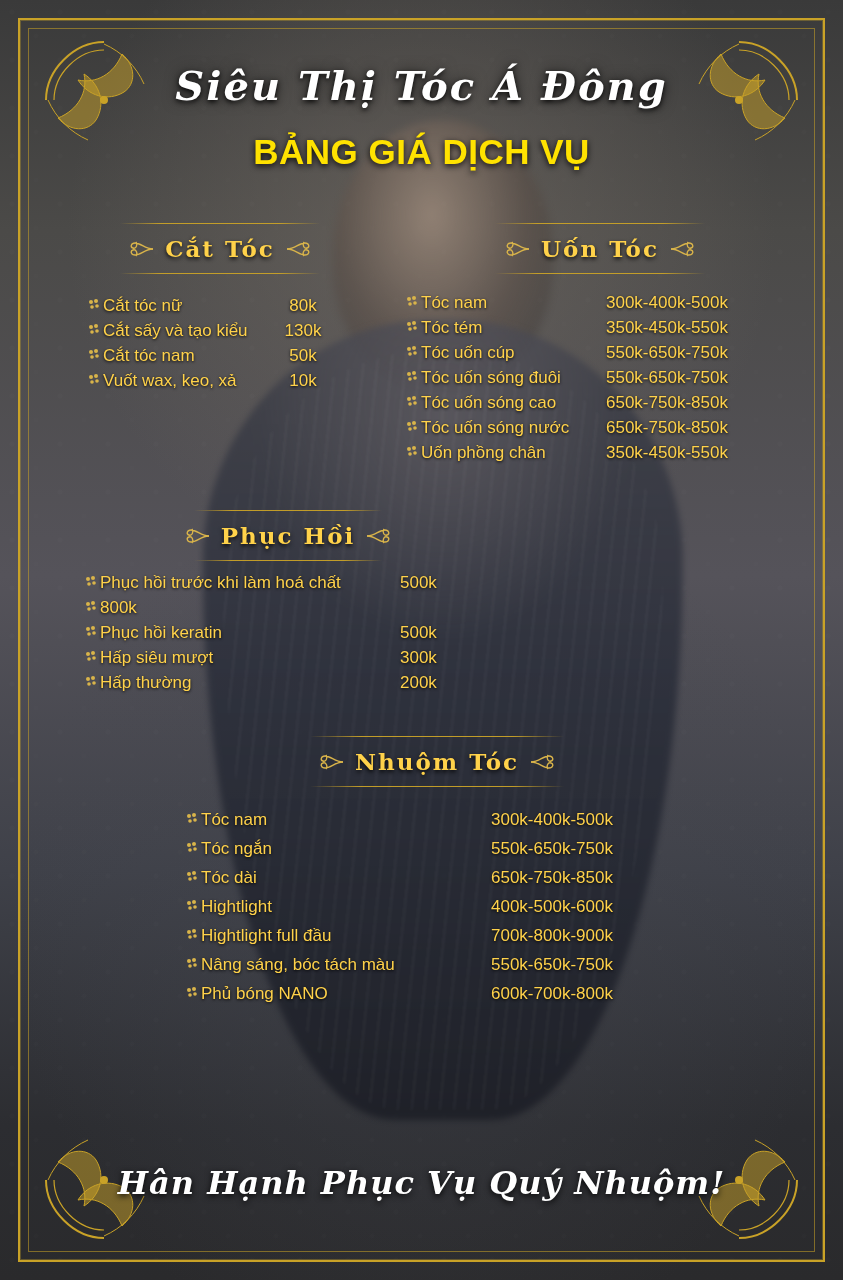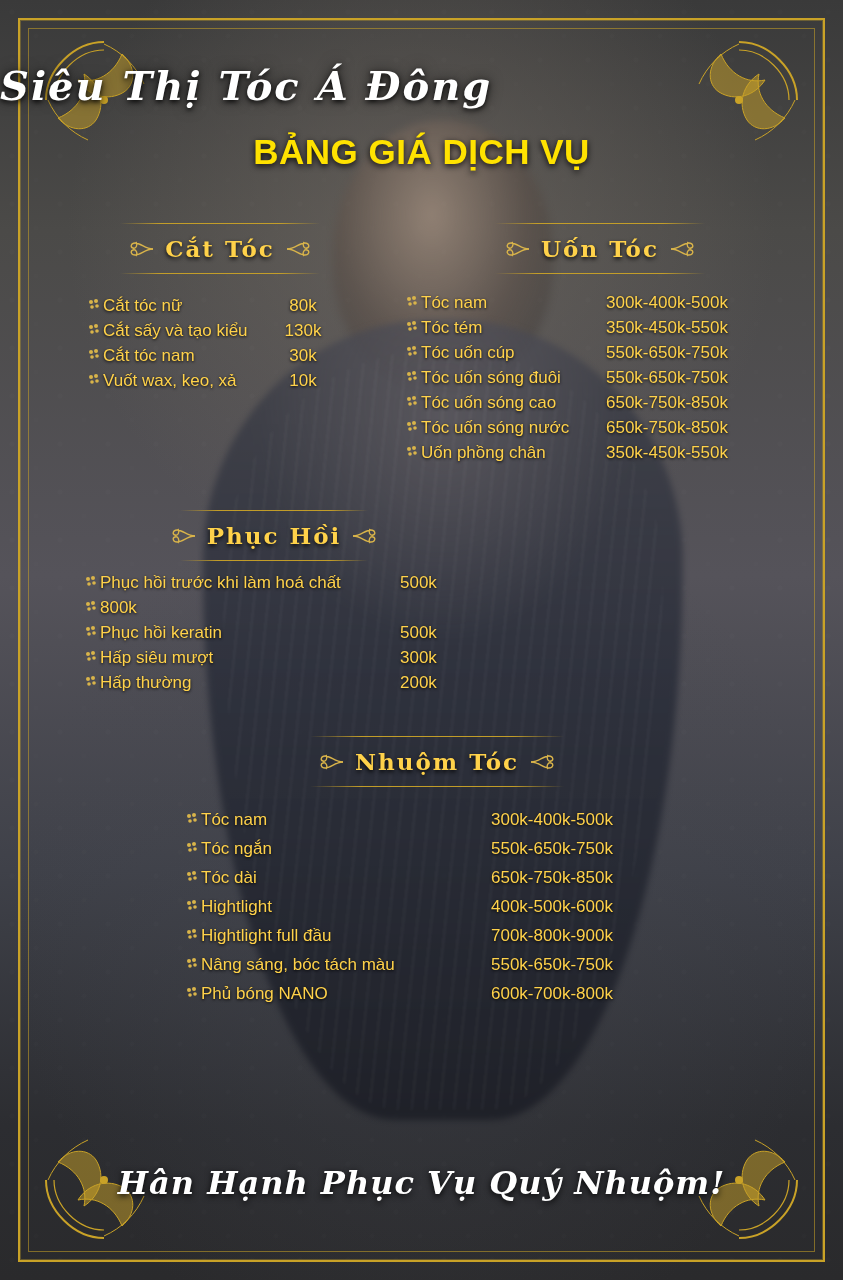--- a/index.html
+++ b/index.html
@@ -112,20 +112,21 @@
     position: absolute;
     inset: 0;
     z-index: 5;
   }
 
   .title-script {
     position: absolute;
     top: 62px;
     left: 0;
     width: 100%;
+    text-align: center;
     font-family: "DejaVu Serif", serif;
     font-style: italic;
     font-weight: bold;
     font-size: 40px;
     letter-spacing: 2px;
     color: #ffffff;
     text-shadow: 0 2px 5px rgba(0,0,0,0.85), 0 0 14px rgba(0,0,0,0.6);
   }
   .title-main {
     position: absolute;
@@ -341,21 +342,21 @@
           <svg width="12" height="12" viewBox="0 0 12 12">
               <g fill="#d9b44a">
                 <circle cx="3" cy="4" r="2"></circle>
                 <circle cx="8" cy="3" r="2"></circle>
                 <circle cx="9" cy="8" r="1.8"></circle>
                 <circle cx="4" cy="9" r="1.8"></circle>
               </g>
             </svg>
         </span>
         <span class="label">Cắt tóc nam</span>
-        <span class="price">30k</span>
+        <span class="price">50k</span>
       </div>
       <div class="row">
         <span class="bullet">
           <svg width="12" height="12" viewBox="0 0 12 12">
               <g fill="#d9b44a">
                 <circle cx="3" cy="4" r="2"></circle>
                 <circle cx="8" cy="3" r="2"></circle>
                 <circle cx="9" cy="8" r="1.8"></circle>
                 <circle cx="4" cy="9" r="1.8"></circle>
               </g>
@@ -478,21 +479,21 @@
                 <circle cx="9" cy="8" r="1.8"></circle>
                 <circle cx="4" cy="9" r="1.8"></circle>
               </g>
             </svg>
         </span>
         <span class="label">Uốn phồng chân</span>
         <span class="price">350k-450k-550k</span>
       </div>
     </div>
 
-    <div class="sect-head" style="left:180px; top:522px; width:188px;">
+    <div class="sect-head" style="left:194px; top:522px; width:188px;">
       <div class="head-rule top" style="left:0; right:0;"></div>
       <div class="head-rule bottom" style="left:0; right:0;"></div>
       <svg class="swirl" width="26" height="26" viewBox="0 0 26 26">
         <g fill="none" stroke="#d9b44a" stroke-width="1.4">
           <path d="M24 13 C16 13 12 7 6 7 C2 7 1 11 4 12 C7 13 9 9 7 6"></path>
           <path d="M24 13 C16 13 12 19 6 19 C2 19 1 15 4 14 C7 13 9 17 7 20"></path>
         </g>
       </svg>
       <div class="sect-title">Phục Hồi</div>
       <svg class="swirl" width="26" height="26" viewBox="0 0 26 26" style="transform:scaleX(-1)">

